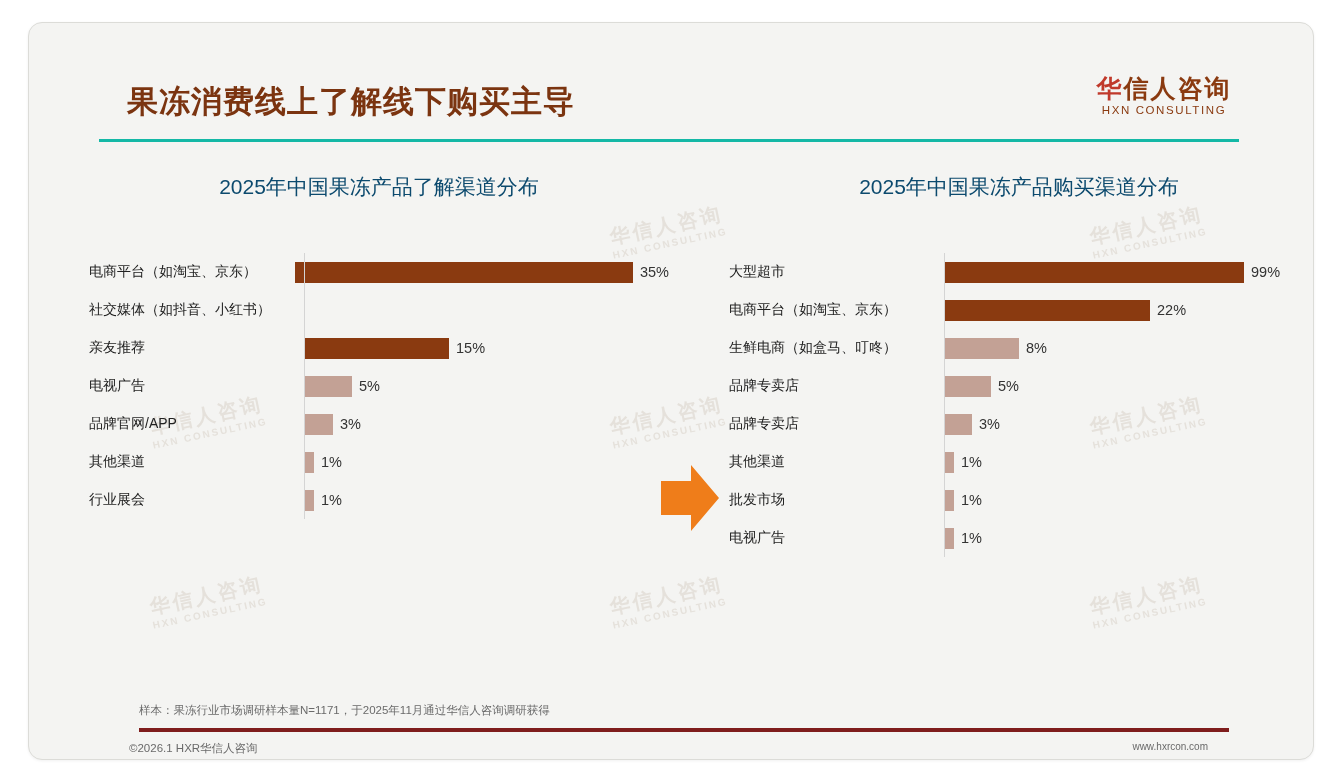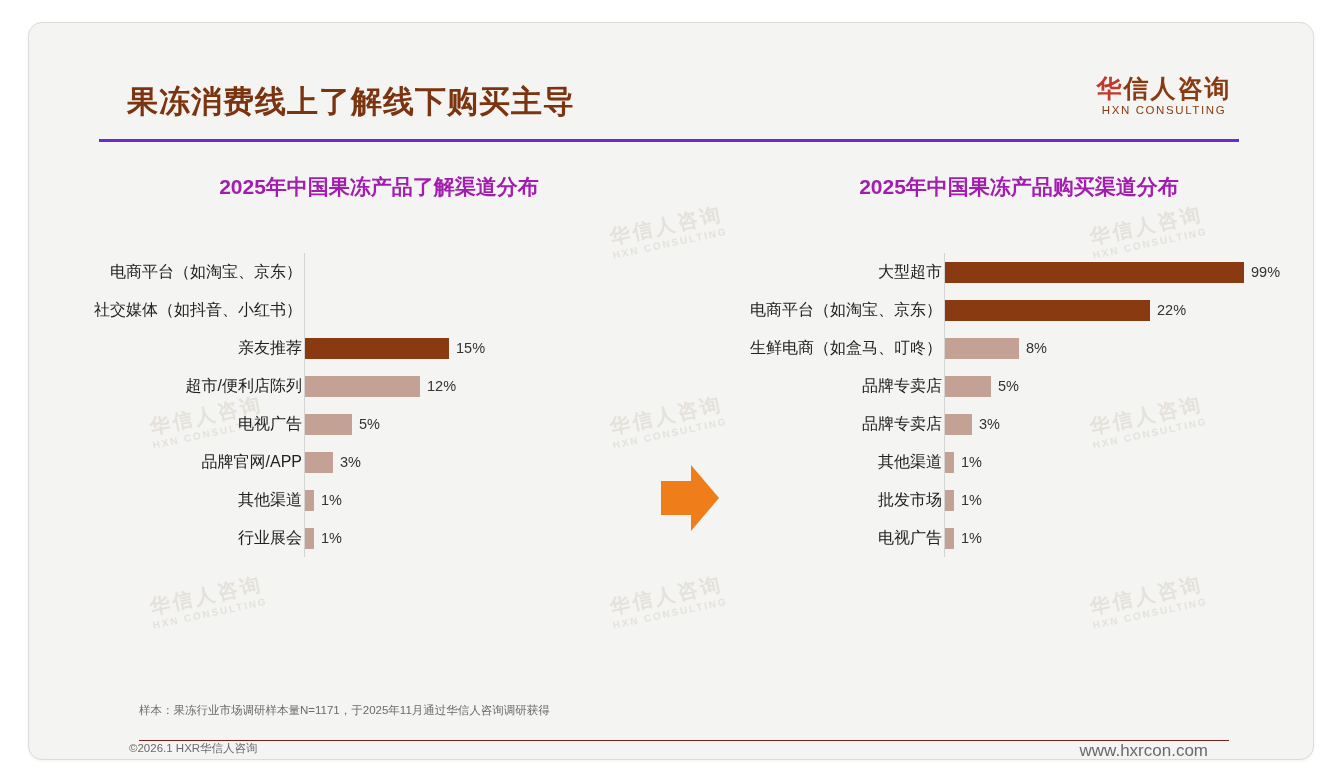--- a/index.html
+++ b/index.html
@@ -28,21 +28,21 @@
     overflow: hidden;
   }
 
   
   .title-bar {
     position: absolute;
     left: 70px;
     top: 50px;
     width: 1140px;
     height: 66px;
-    border-bottom: 3px solid #6d28d9;
+    border-bottom: 3px solid #14b8a6;
   }
   .slide-title {
     position: absolute;
     left: 28px;
     top: 8px;
     font-size: 31px;
     font-weight: bold;
     color: #7b3410;
     letter-spacing: 1px;
     white-space: nowrap;
@@ -90,36 +90,35 @@
   .chart {
     position: absolute;
     top: 150px;
   }
   .chart.left  { left: 60px;  width: 580px; }
   .chart.right { left: 700px; width: 580px; }
 
   .chart-title {
     text-align: center;
     font-size: 21px;
-    font-weight: bold;
-    color: #a21caf;
+    font-weight: normal;
+    color: #0c4a6e;
     margin-bottom: 28px;
     white-space: nowrap;
   }
   .rows { position: relative; margin-top: 52px; }
   .row {
     display: flex;
     align-items: center;
     height: 38px;
   }
   .row-label {
     width: 215px;
-    text-align: right;
     padding-right: 2px;
-    font-size: 16px;
+    font-size: 14px;
     color: #222222;
     white-space: nowrap;
     box-sizing: border-box;
   }
   .bar-wrap {
     flex: 1;
     display: flex;
     align-items: center;
     height: 100%;
   }
@@ -153,36 +152,36 @@
   }
 
   
   .source {
     position: absolute;
     left: 110px;
     top: 680px;
     width: 1090px;
     font-size: 11.5px;
     color: #6a6a6a;
-    border-bottom: 1px solid #7f1d1d;
-    padding-bottom: 22px;
+    border-bottom: 4px solid #7f1d1d;
+    padding-bottom: 10px;
     white-space: nowrap;
   }
   .copyright {
     position: absolute;
     left: 100px;
     top: 718px;
     font-size: 11.5px;
     color: #6a6a6a;
   }
   .website {
     position: absolute;
     right: 105px;
     top: 718px;
-    font-size: 17px;
+    font-size: 10px;
     color: #6a6a6a;
   }
 </style>
 </head>
 <body>
 
 <div id="slide">
   <div class="card">
 
     <div class="wm" style="left:580px;  top:190px;">
@@ -226,41 +225,38 @@
       </div>
     </div>
 
     <div class="chart left">
       <div class="chart-title">2025年中国果冻产品了解渠道分布</div>
       <div class="rows">
         <div class="axis-line"></div>
 
         <div class="row">
           <div class="row-label">电商平台（如淘宝、京东）</div>
+          <div class="bar-wrap">
+            <div class="bar" style="width:338px;"></div>
+            <div class="bar-value">35%</div>
+          </div>
         </div>
 
         <div class="row">
           <div class="row-label">社交媒体（如抖音、小红书）</div>
         </div>
 
         <div class="row">
           <div class="row-label">亲友推荐</div>
           <div class="bar-wrap">
             <div class="bar" style="width:145px;"></div>
             <div class="bar-value">15%</div>
           </div>
         </div>
 
-        <div class="row">
-          <div class="row-label">超市/便利店陈列</div>
-          <div class="bar-wrap">
-            <div class="bar light" style="width:116px;"></div>
-            <div class="bar-value">12%</div>
-          </div>
-        </div>
 
         <div class="row">
           <div class="row-label">电视广告</div>
           <div class="bar-wrap">
             <div class="bar light" style="width:48px;"></div>
             <div class="bar-value">5%</div>
           </div>
         </div>
 
         <div class="row">

